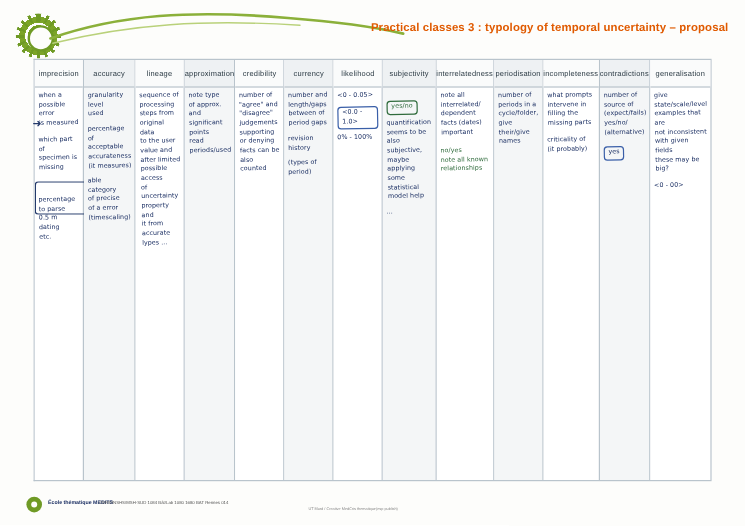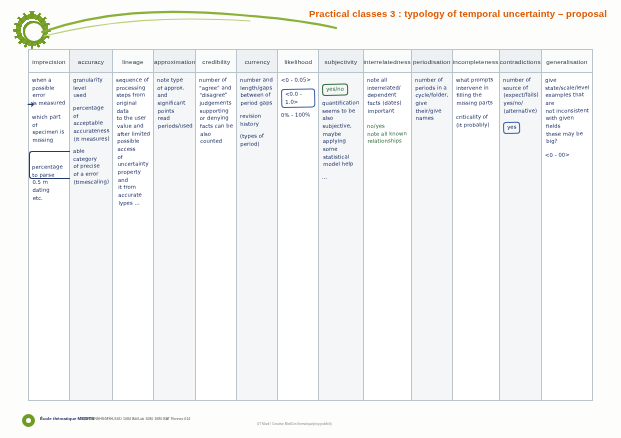--- a/index.html
+++ b/index.html
@@ -54,21 +54,21 @@
     position:absolute;left:11px;top:11px;width:18px;height:18px;
     border-radius:50%;border:2px solid #6f9a25;background:#fdfdfb;
   }
   .swoosh{
     position:absolute;left:40px;top:6px;width:300px;height:34px;
     overflow:hidden;
   }
   .swoosh svg{display:block;}
 
   .doc-title{
-    position:absolute;right:14px;top:8px;
+    position:absolute;right:14px;top:18px;
     font-size:9.5px;color:#e05a00;font-weight:bold;
     letter-spacing:.1px;
     white-space:nowrap;
   }
 
   
   .table{
     position:absolute;left:28px;top:49px;
     width:565px;height:352px;
     display:flex;

